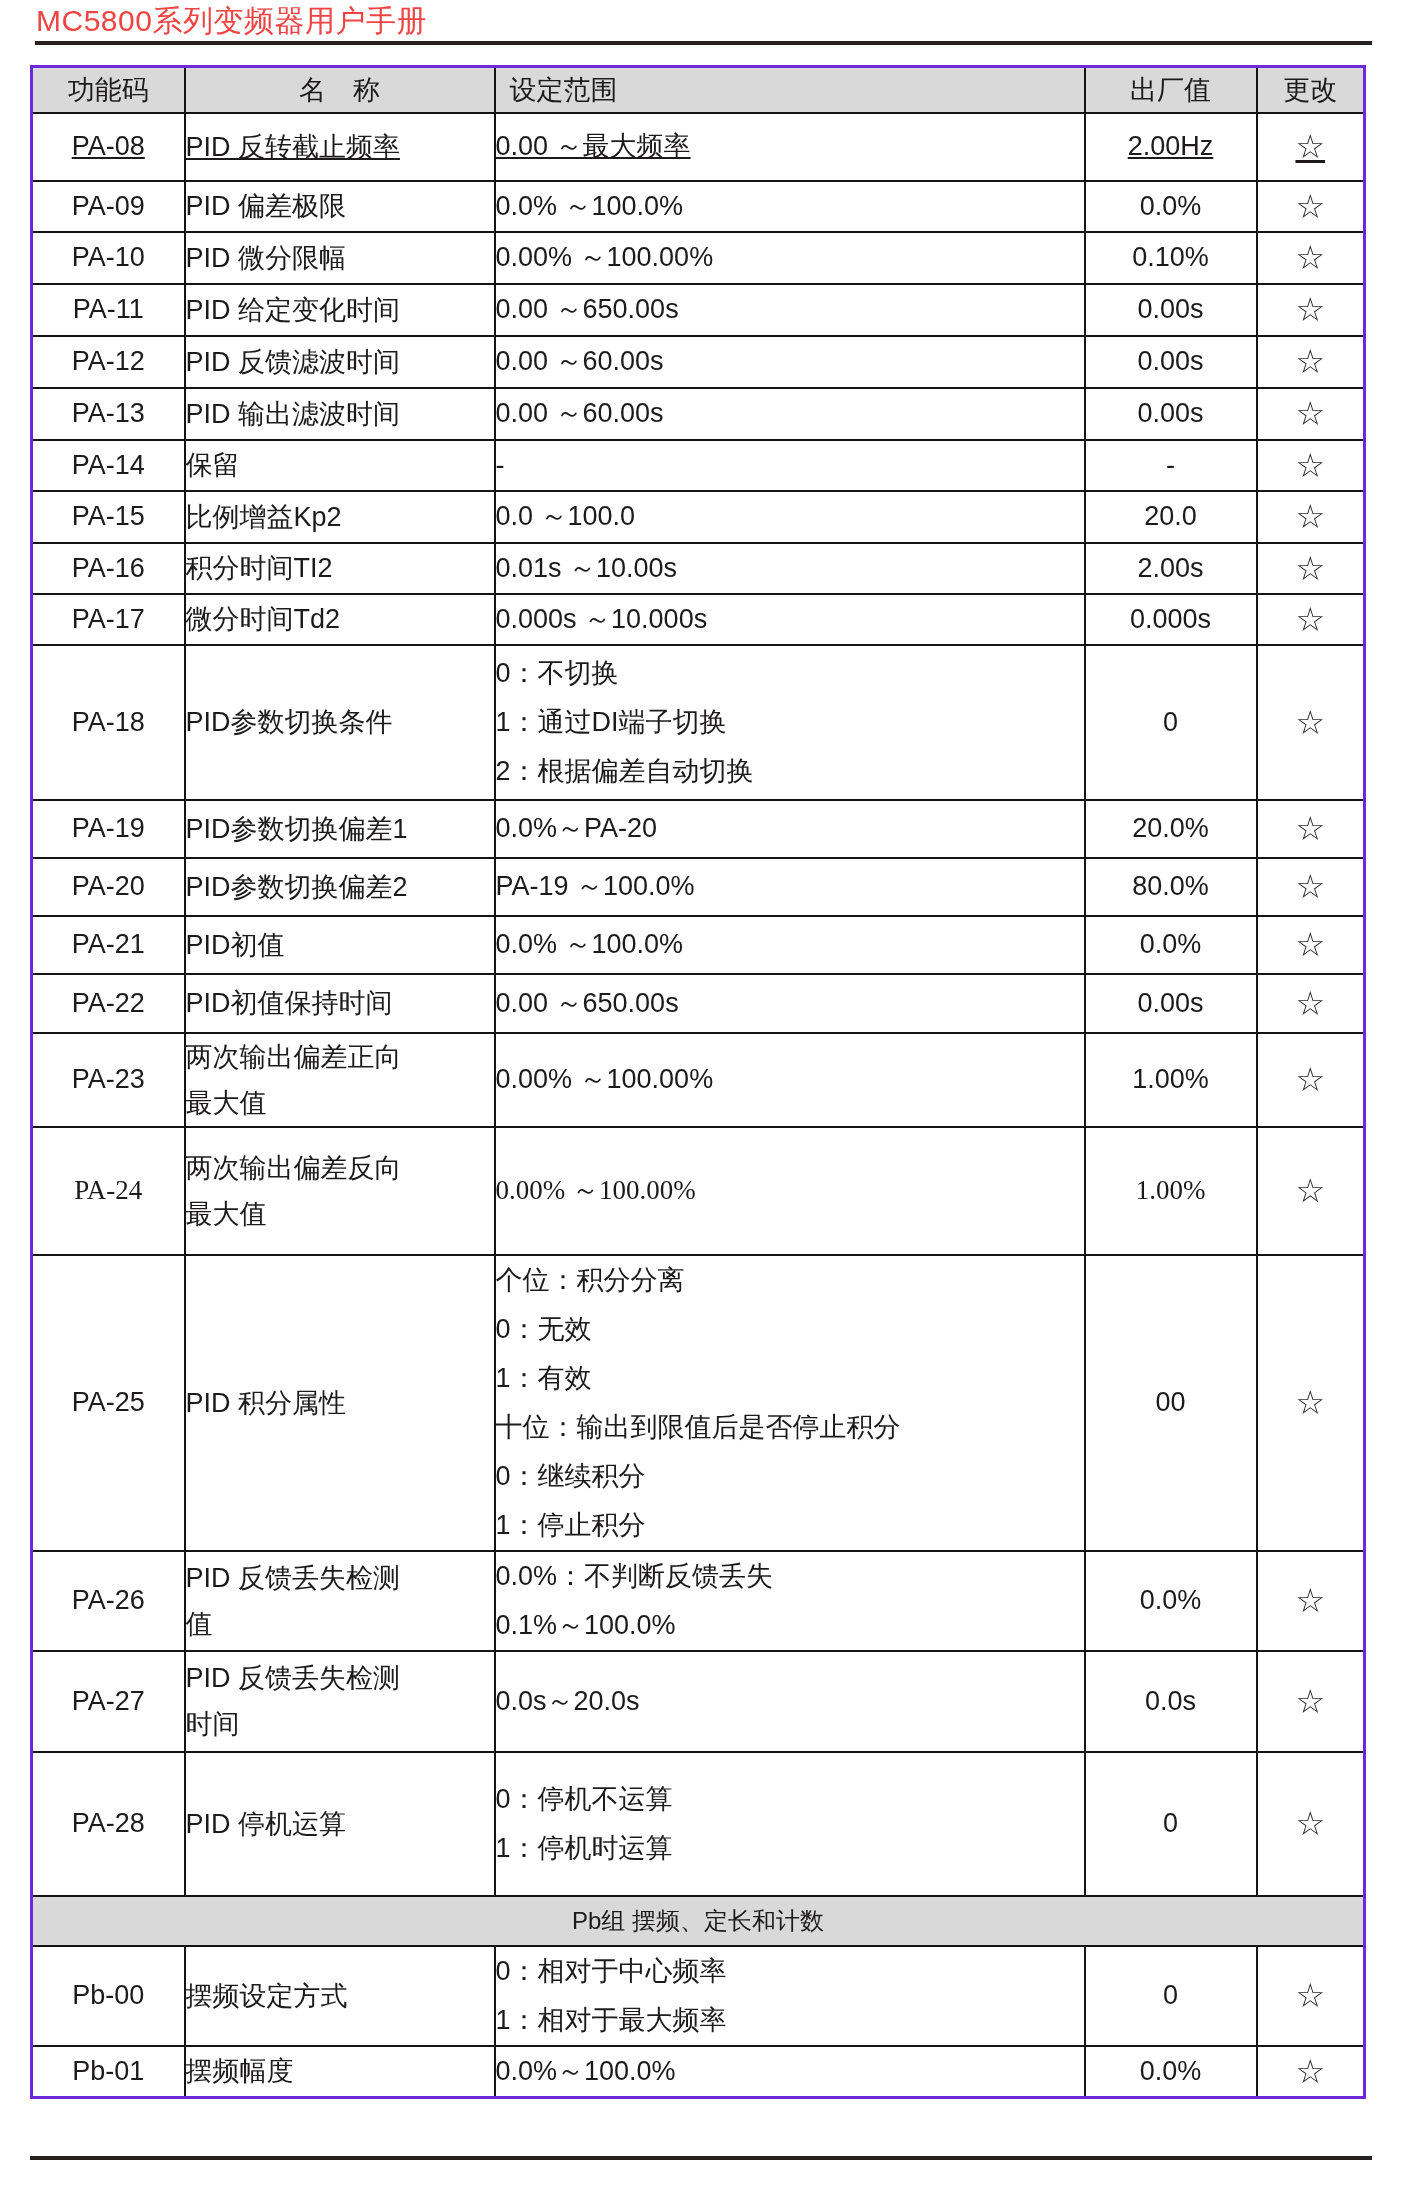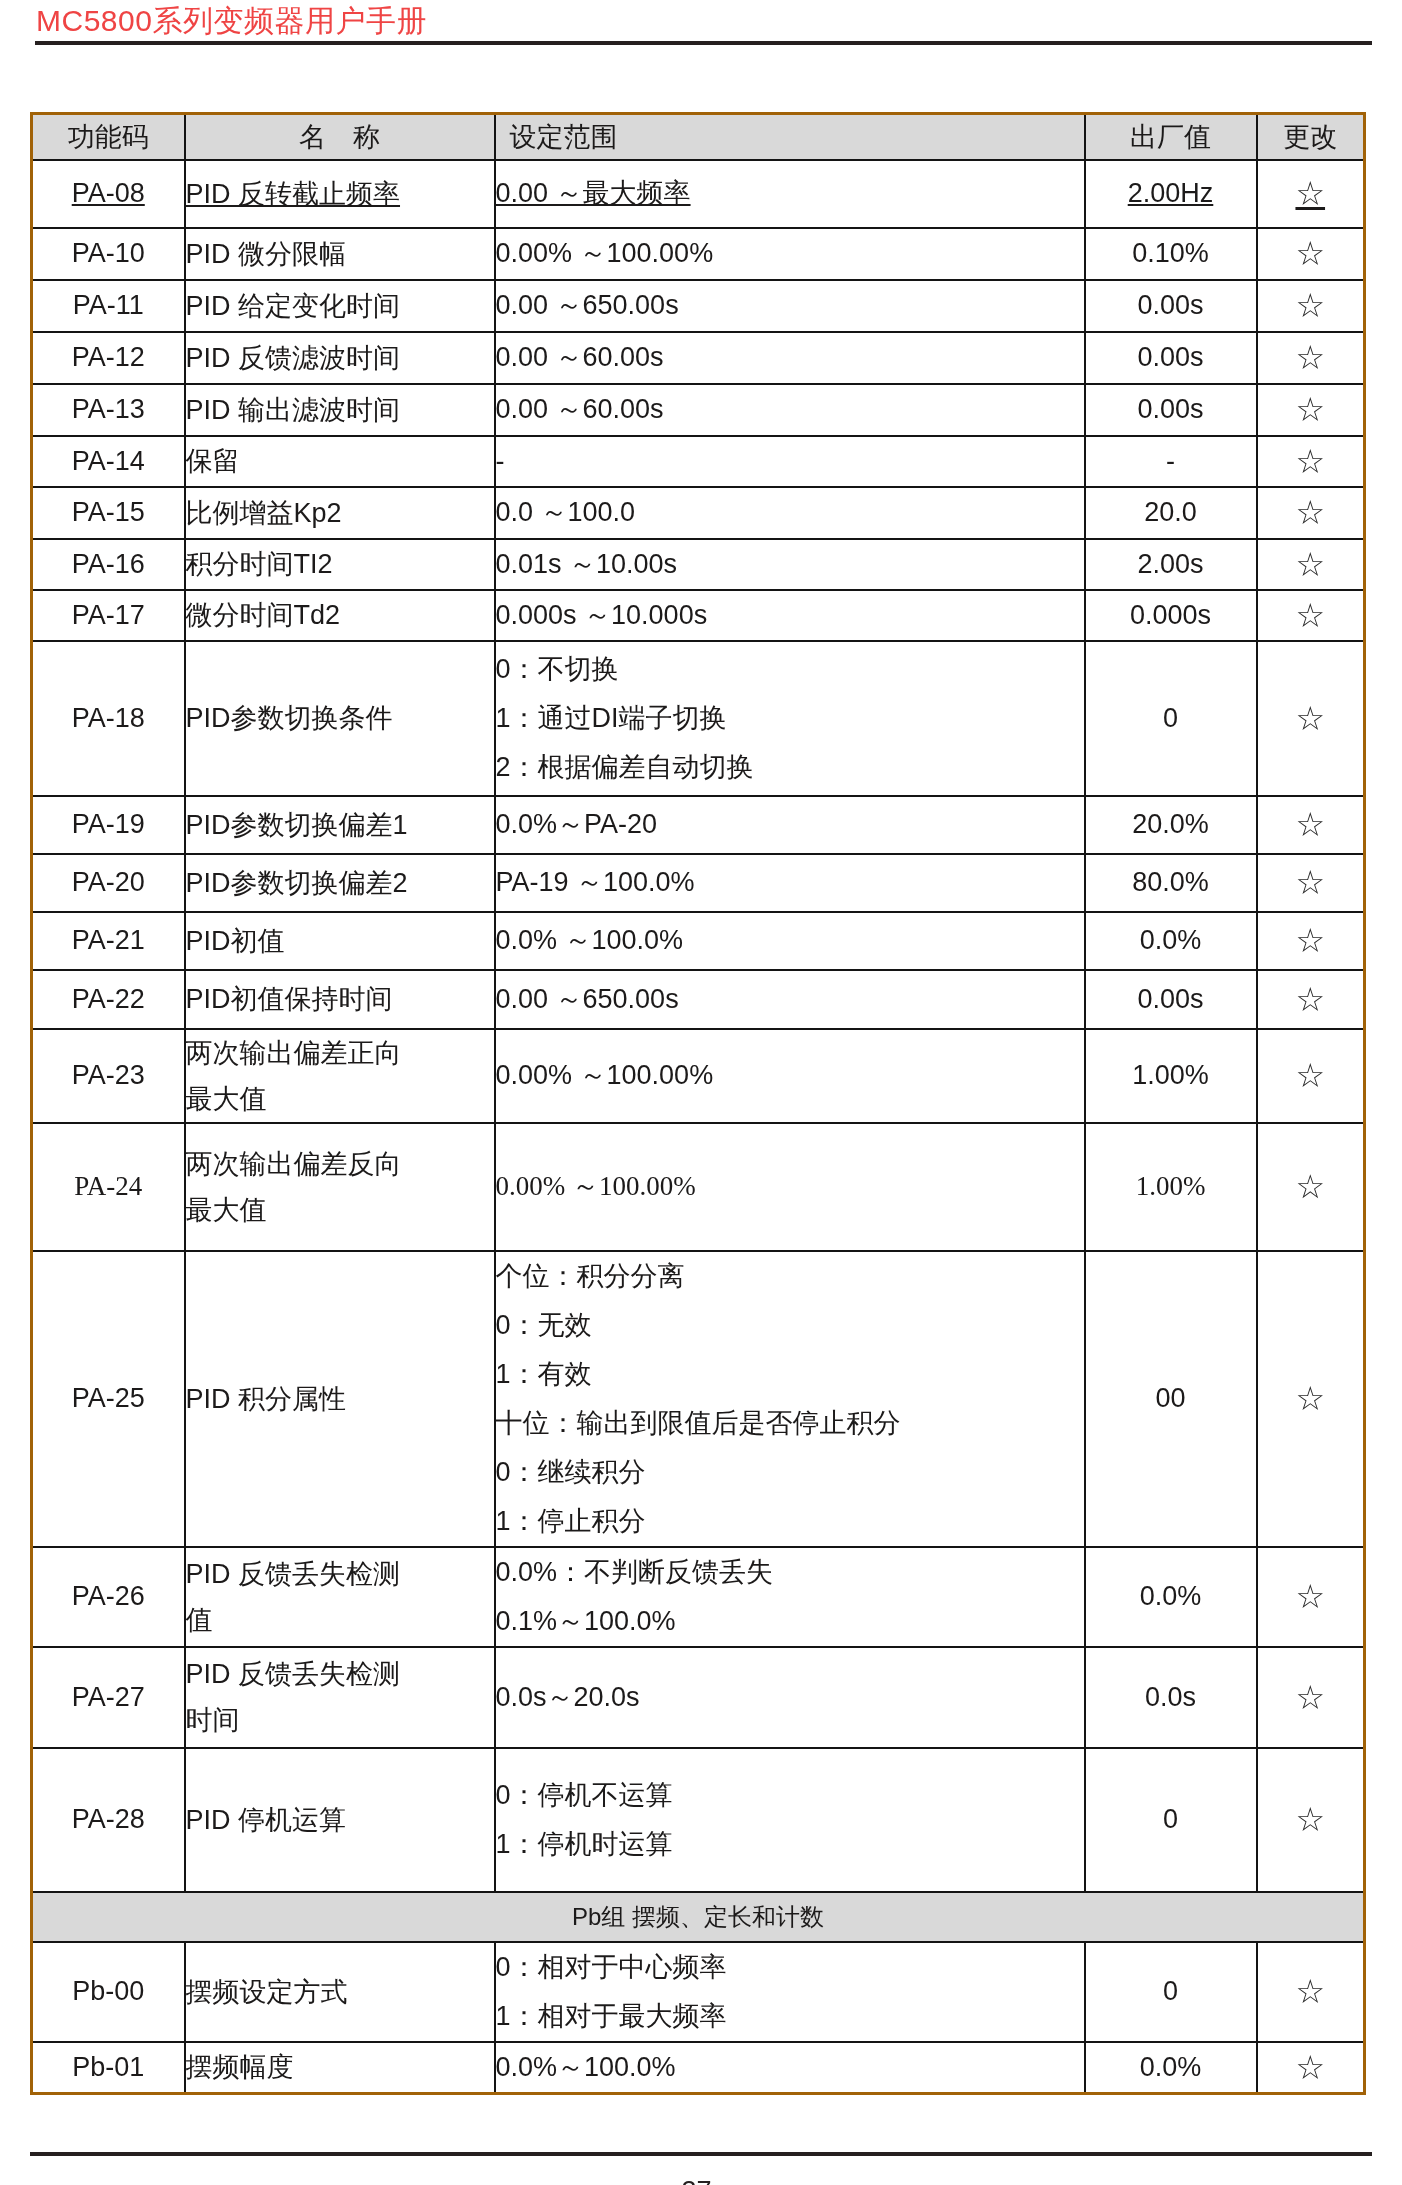--- a/index.html
+++ b/index.html
@@ -23,22 +23,22 @@
     margin:4px 0 0 35px;
     width:1337px;height:4px;
     background:#262020;
   }
 
   
   table.param{
     border-collapse:collapse;
     table-layout:fixed;
     width:1333px;
-    margin:67px 0 0 30px;
-    border:3px solid #a16207;
+    margin:20px 0 0 30px;
+    border:3px solid #6d28d9;
     padding-left:20px;
   }
   table.param th, table.param td{
     border:2px solid #141414;
     vertical-align:middle;
     padding:0;
     font-weight:400;
     overflow:hidden;
   }
   col.c-code{width:153px;}
@@ -113,20 +113,31 @@
           <td class="code">PA-08</td>
           <td class="name">
             <div class="line">PID 反转截止频率</div>
           </td>
           <td class="range">
             <div class="line">0.00 ～最大频率</div>
           </td>
           <td class="def">2.00Hz</td>
           <td class="change">☆</td>
         </tr>
+        <tr style="height: 51px;">
+          <td class="code">PA-09</td>
+          <td class="name">
+            <div class="line">PID 偏差极限</div>
+          </td>
+          <td class="range">
+            <div class="line">0.0% ～100.0%</div>
+          </td>
+          <td class="def">0.0%</td>
+          <td class="change">☆</td>
+        </tr>
         <tr style="height: 52px;">
           <td class="code">PA-10</td>
           <td class="name">
             <div class="line">PID 微分限幅</div>
           </td>
           <td class="range">
             <div class="line">0.00% ～100.00%</div>
           </td>
           <td class="def">0.10%</td>
           <td class="change">☆</td>

